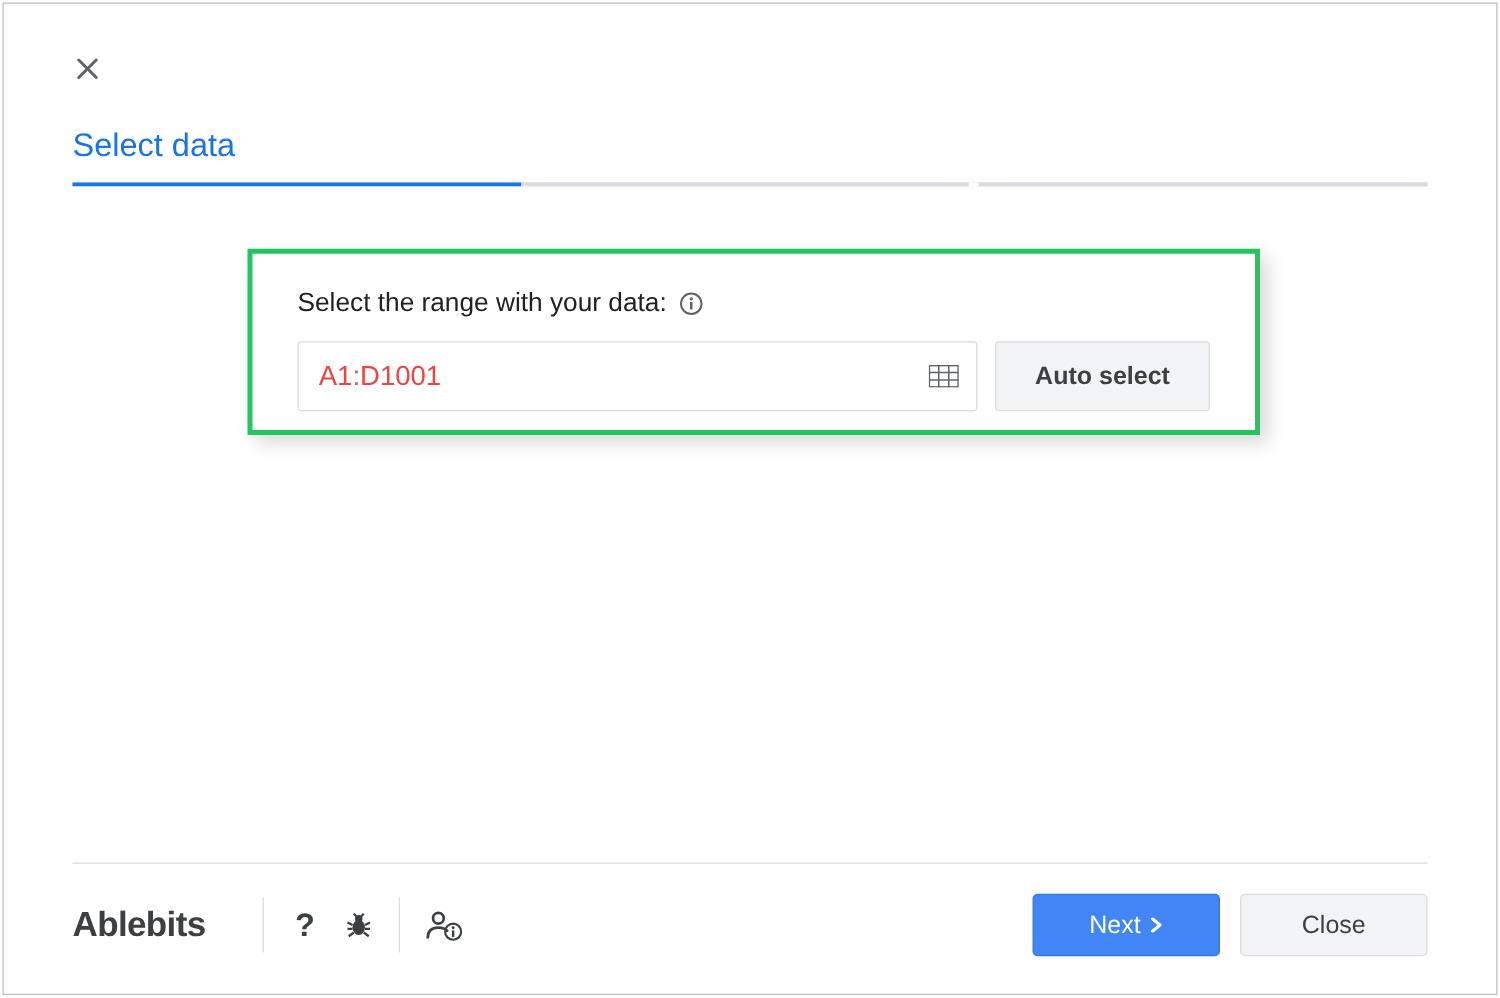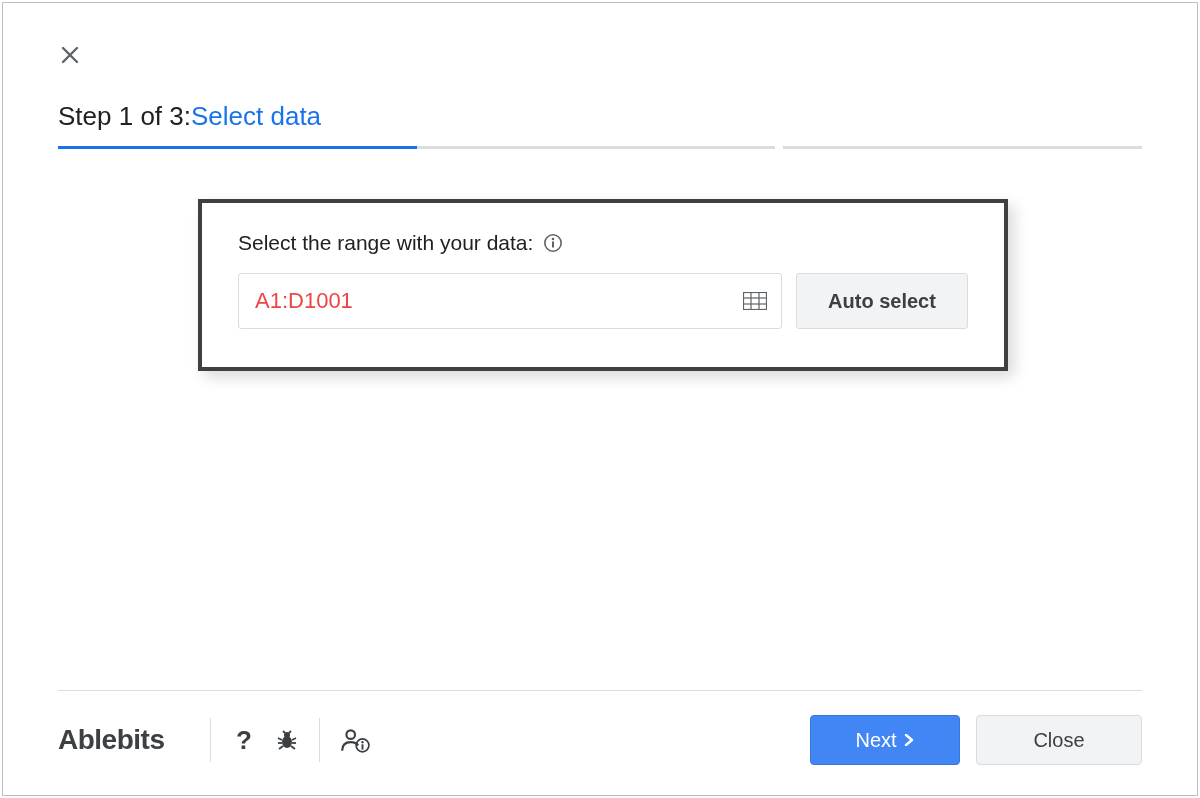--- a/index.html
+++ b/index.html
@@ -64,22 +64,22 @@
     background: #fff;
   }
   .content-area {
     flex: 1;
     position: relative;
     padding-top: 50px;
   }
   .highlight-box {
     margin-left: 140px;
     width: 810px;
-    border: 4px solid #404040;
-    padding: 28px 36px 38px 36px;
+    border: 4px solid #22c55e;
+    padding: 28px 36px 15px 36px;
     position: relative;
     box-shadow: 6px 6px 14px rgba(0,0,0,0.15);
     background: #fff;
   }
   .label-row {
     display: flex;
     align-items: center;
     gap: 10px;
     font-size: 21px;
     color: #202124;
@@ -189,41 +189,40 @@
     justify-content: center;
     gap: 6px;
   }
   .btn-next {
     width: 150px;
     background: #4285f4;
     color: #fff;
     border-color: #3677da;
   }
   .btn-close {
-    width: 166px;
+    width: 150px;
     background: #f1f3f4;
     color: #3c4043;
     border-color: #dadce0;
   }
 </style>
 </head>
 <body>
 
 <div class="dialog">
 
   <div class="header-row">
     <div class="close-x">
       <svg viewBox="0 0 24 24" width="24" height="24">
         <path d="M5 5 L19 19 M19 5 L5 19" stroke="currentColor" stroke-width="2.4" fill="none" stroke-linecap="round"></path>
       </svg>
     </div>
   </div>
 
   <div class="step-row">
-    <span>Step 1 of 3: </span>
     <span class="step-highlight">Select data</span>
   </div>
 
   <div class="progress-track">
     <div class="progress-seg active"></div>
     <div class="progress-seg"></div>
     <div class="progress-gap"></div>
     <div class="progress-seg"></div>
   </div>
 

